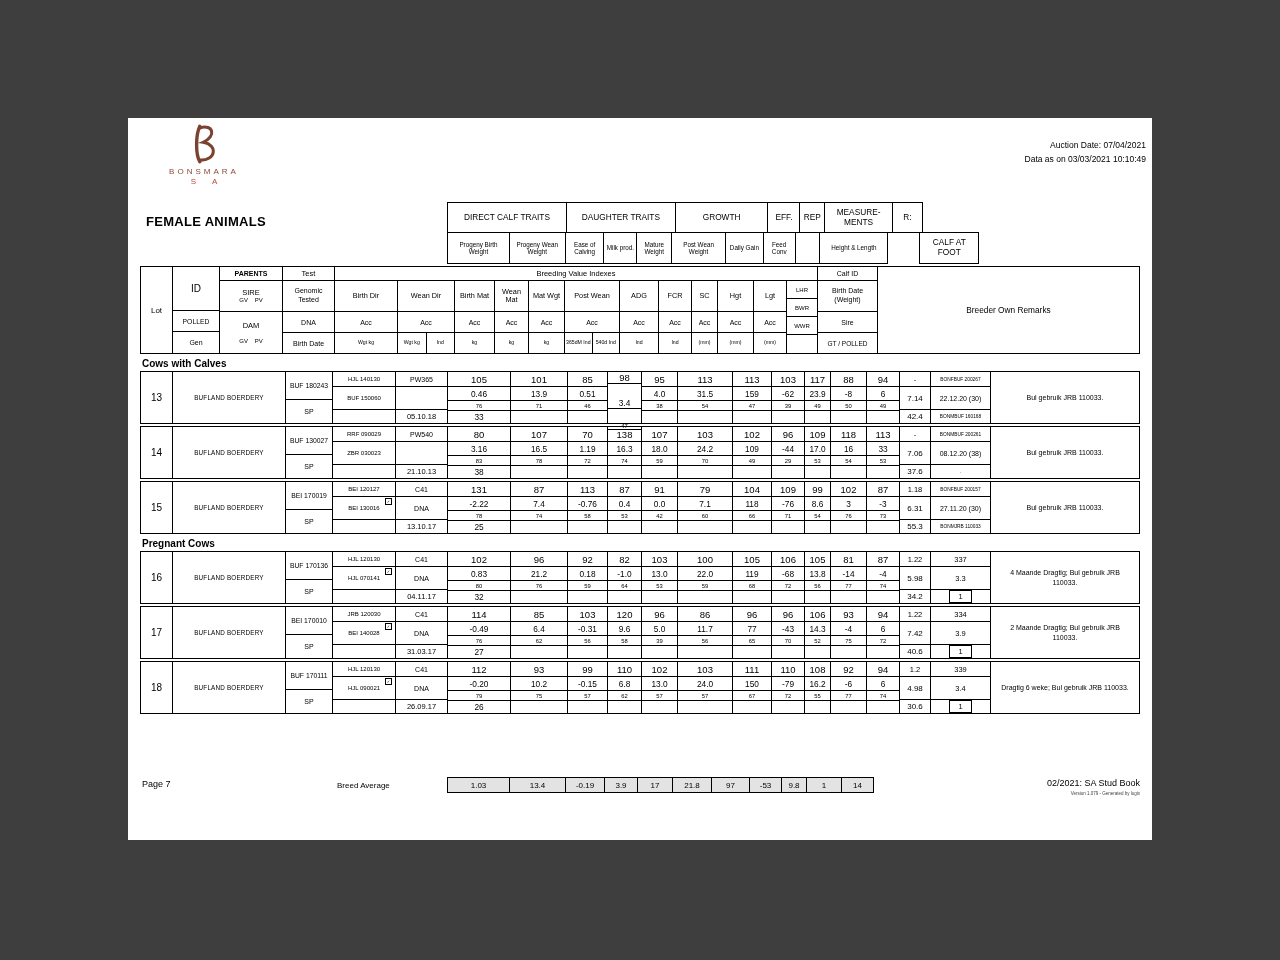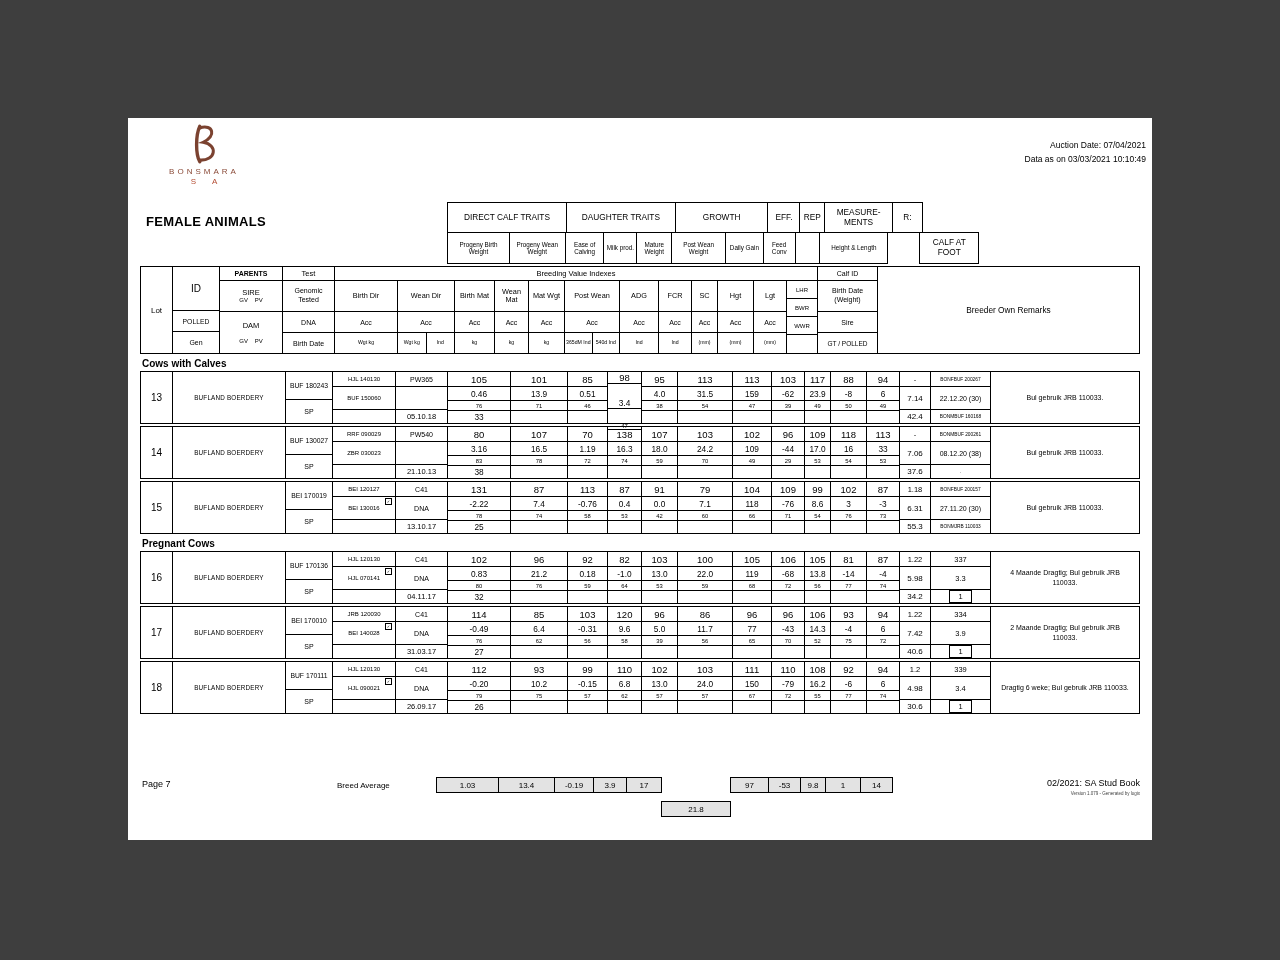--- a/index.html
+++ b/index.html
@@ -101,21 +101,21 @@
   .cf3{flex:1;font-size:4.8px;}
   .pregnant .cf1{font-size:7.5px;}
   .pregnant .cf2{font-size:7.5px;}
   .pregnant .cf3 span{border:1px solid #000;padding:0 8px;font-size:7.5px;height:11px;line-height:11px;}
   .remcol{align-items:center;justify-content:center;text-align:center;font-size:7px;padding:0 10px;line-height:1.35;border-right:none !important;}
 
   
   .footer{position:absolute;left:12px;right:12px;top:659px;height:26px;}
   .pg{position:absolute;left:2px;top:2px;font-size:9px;}
   .avg-label{position:absolute;left:197px;top:4px;font-size:8px;}
-  .avg-values{position:absolute;left:296px;top:0;display:flex;}
+  .avg-values{position:absolute;left:307px;top:0;display:flex;}
   .avgbox{box-sizing:border-box;height:16px;border:1px solid #000;background:#e3e3e3;display:flex;align-items:center;justify-content:center;font-size:8px;}
   .avgbox + .avgbox{margin-left:-1px;}
   .edition-wrap{position:absolute;right:0;top:1px;text-align:right;}
   .edition{font-size:9px;}
   .version{font-size:4.5px;color:#444;margin-top:3px;}
 </style>
 </head>
 <body>
 
 <div class="screen">
@@ -896,21 +896,21 @@
 
     <div class="footer">
       <div class="pg">Page 7</div>
       <div class="avg-label">Breed Average</div>
       <div class="avg-values">
           <div class="avgbox" style="width: 63px;">1.03</div>
           <div class="avgbox" style="width: 57px;">13.4</div>
           <div class="avgbox" style="width: 40px;">-0.19</div>
           <div class="avgbox" style="width: 34px;">3.9</div>
           <div class="avgbox" style="width: 36px;">17</div>
-          <div class="avgbox" style="width: 70px; margin-top: 24px;">21.8</div>
+          <div class="avgbox" style="width: 40px;">21.8</div>
           <div class="avgbox" style="width: 39px;">97</div>
           <div class="avgbox" style="width: 33px;">-53</div>
           <div class="avgbox" style="width: 26px;">9.8</div>
           <div class="avgbox" style="width: 36px;">1</div>
           <div class="avgbox" style="width: 33px;">14</div>
         </div>
       <div class="edition-wrap">
         <div class="edition">02/2021: SA Stud Book</div>
         <div class="version">Version 1.079 - Generated by logix</div>
       </div>

